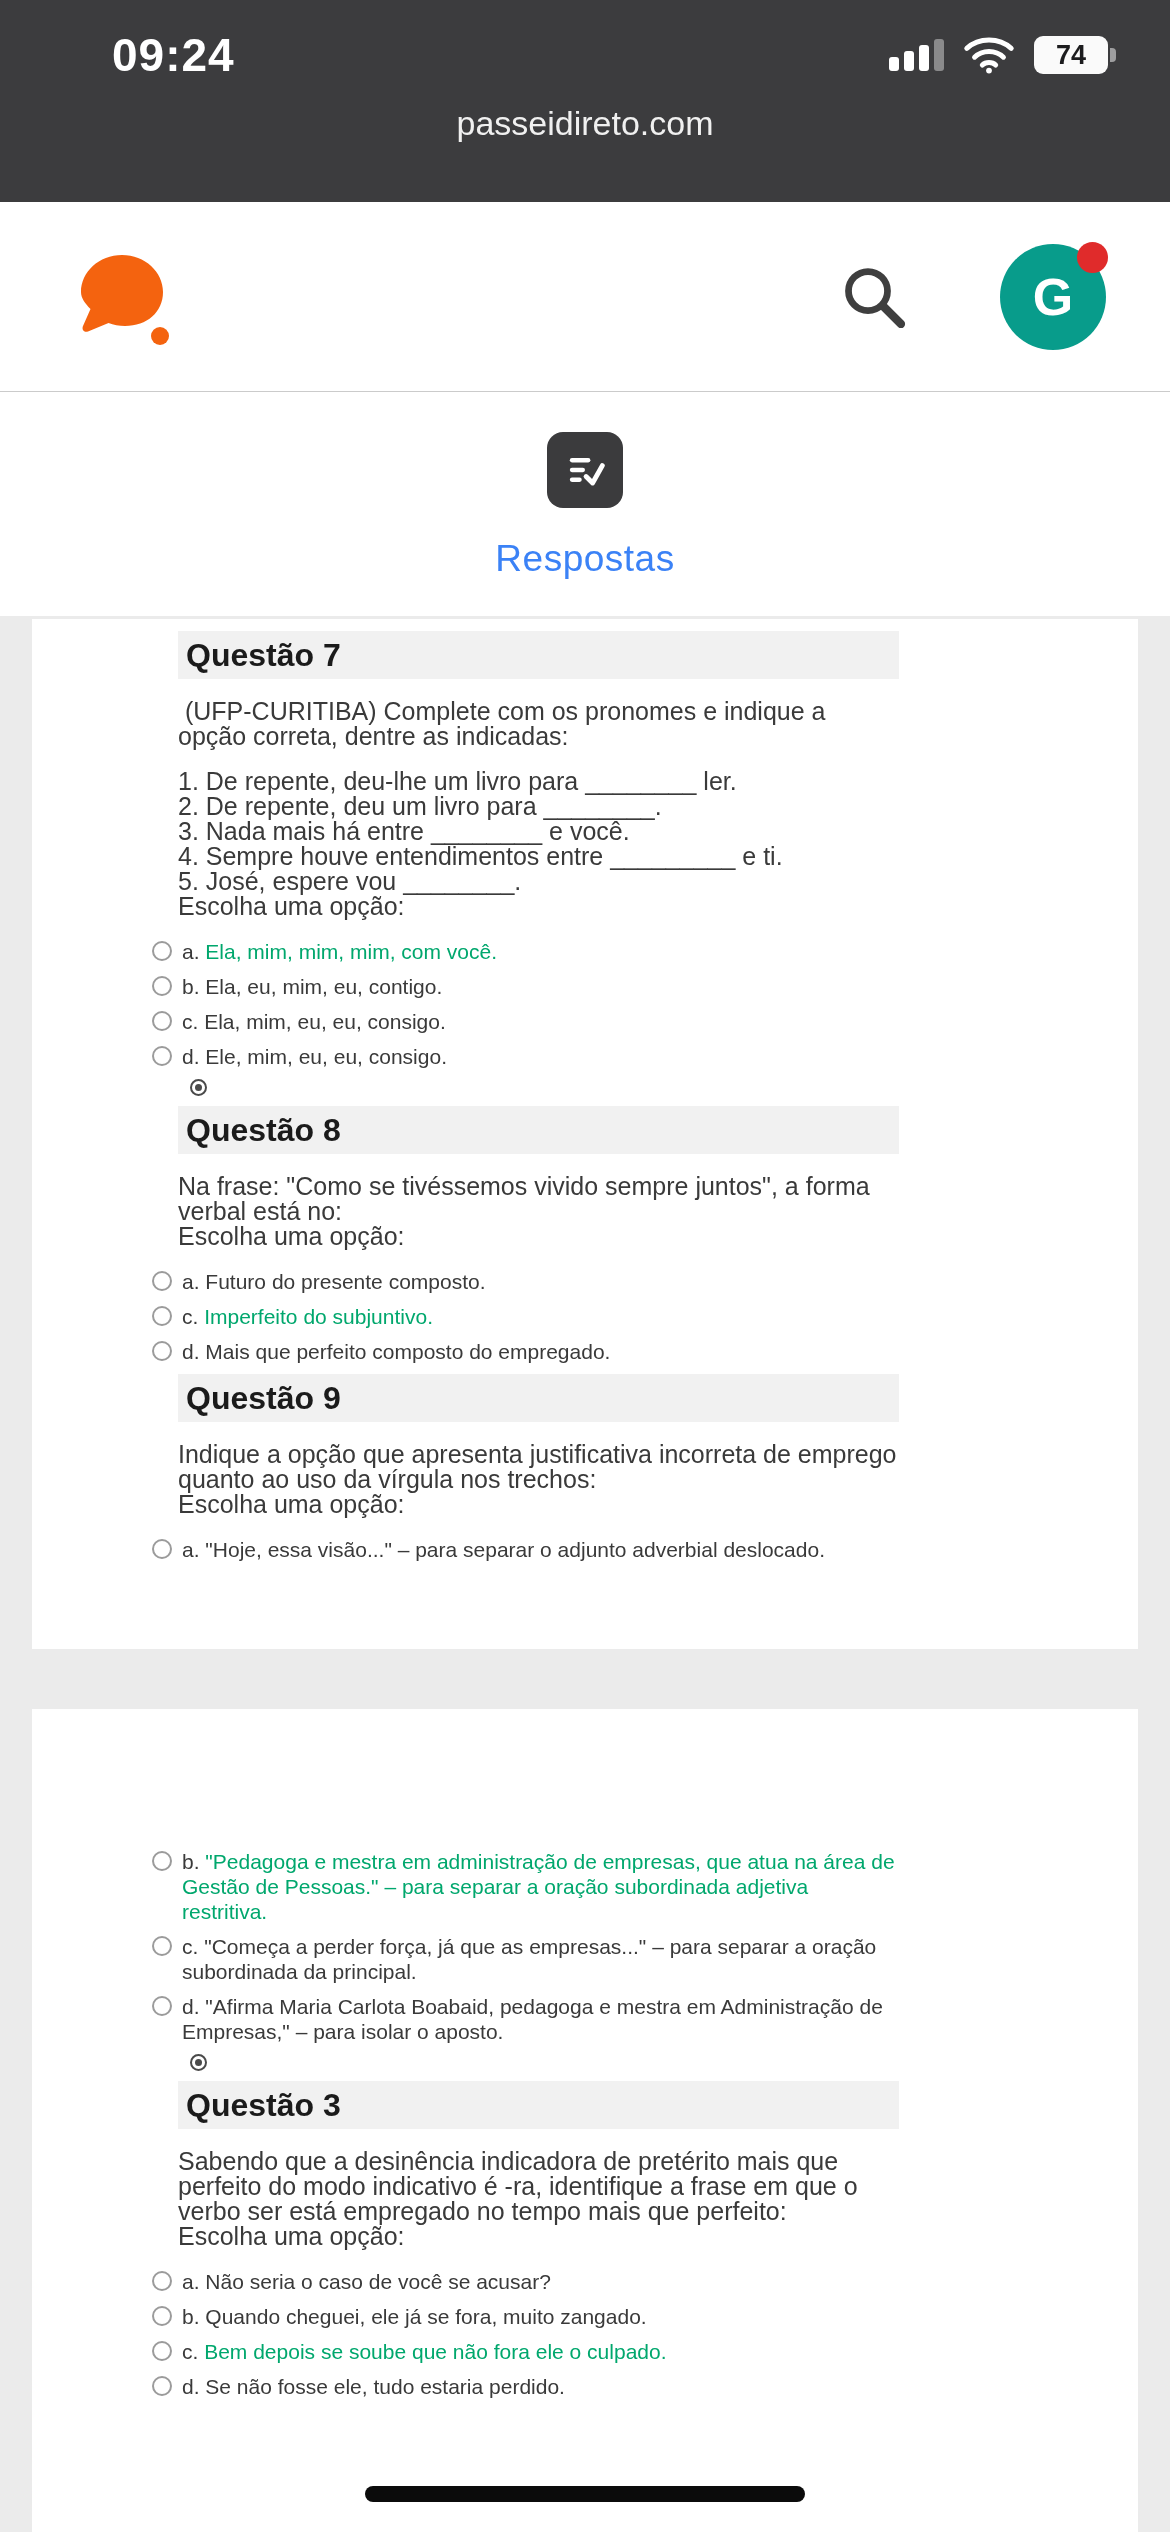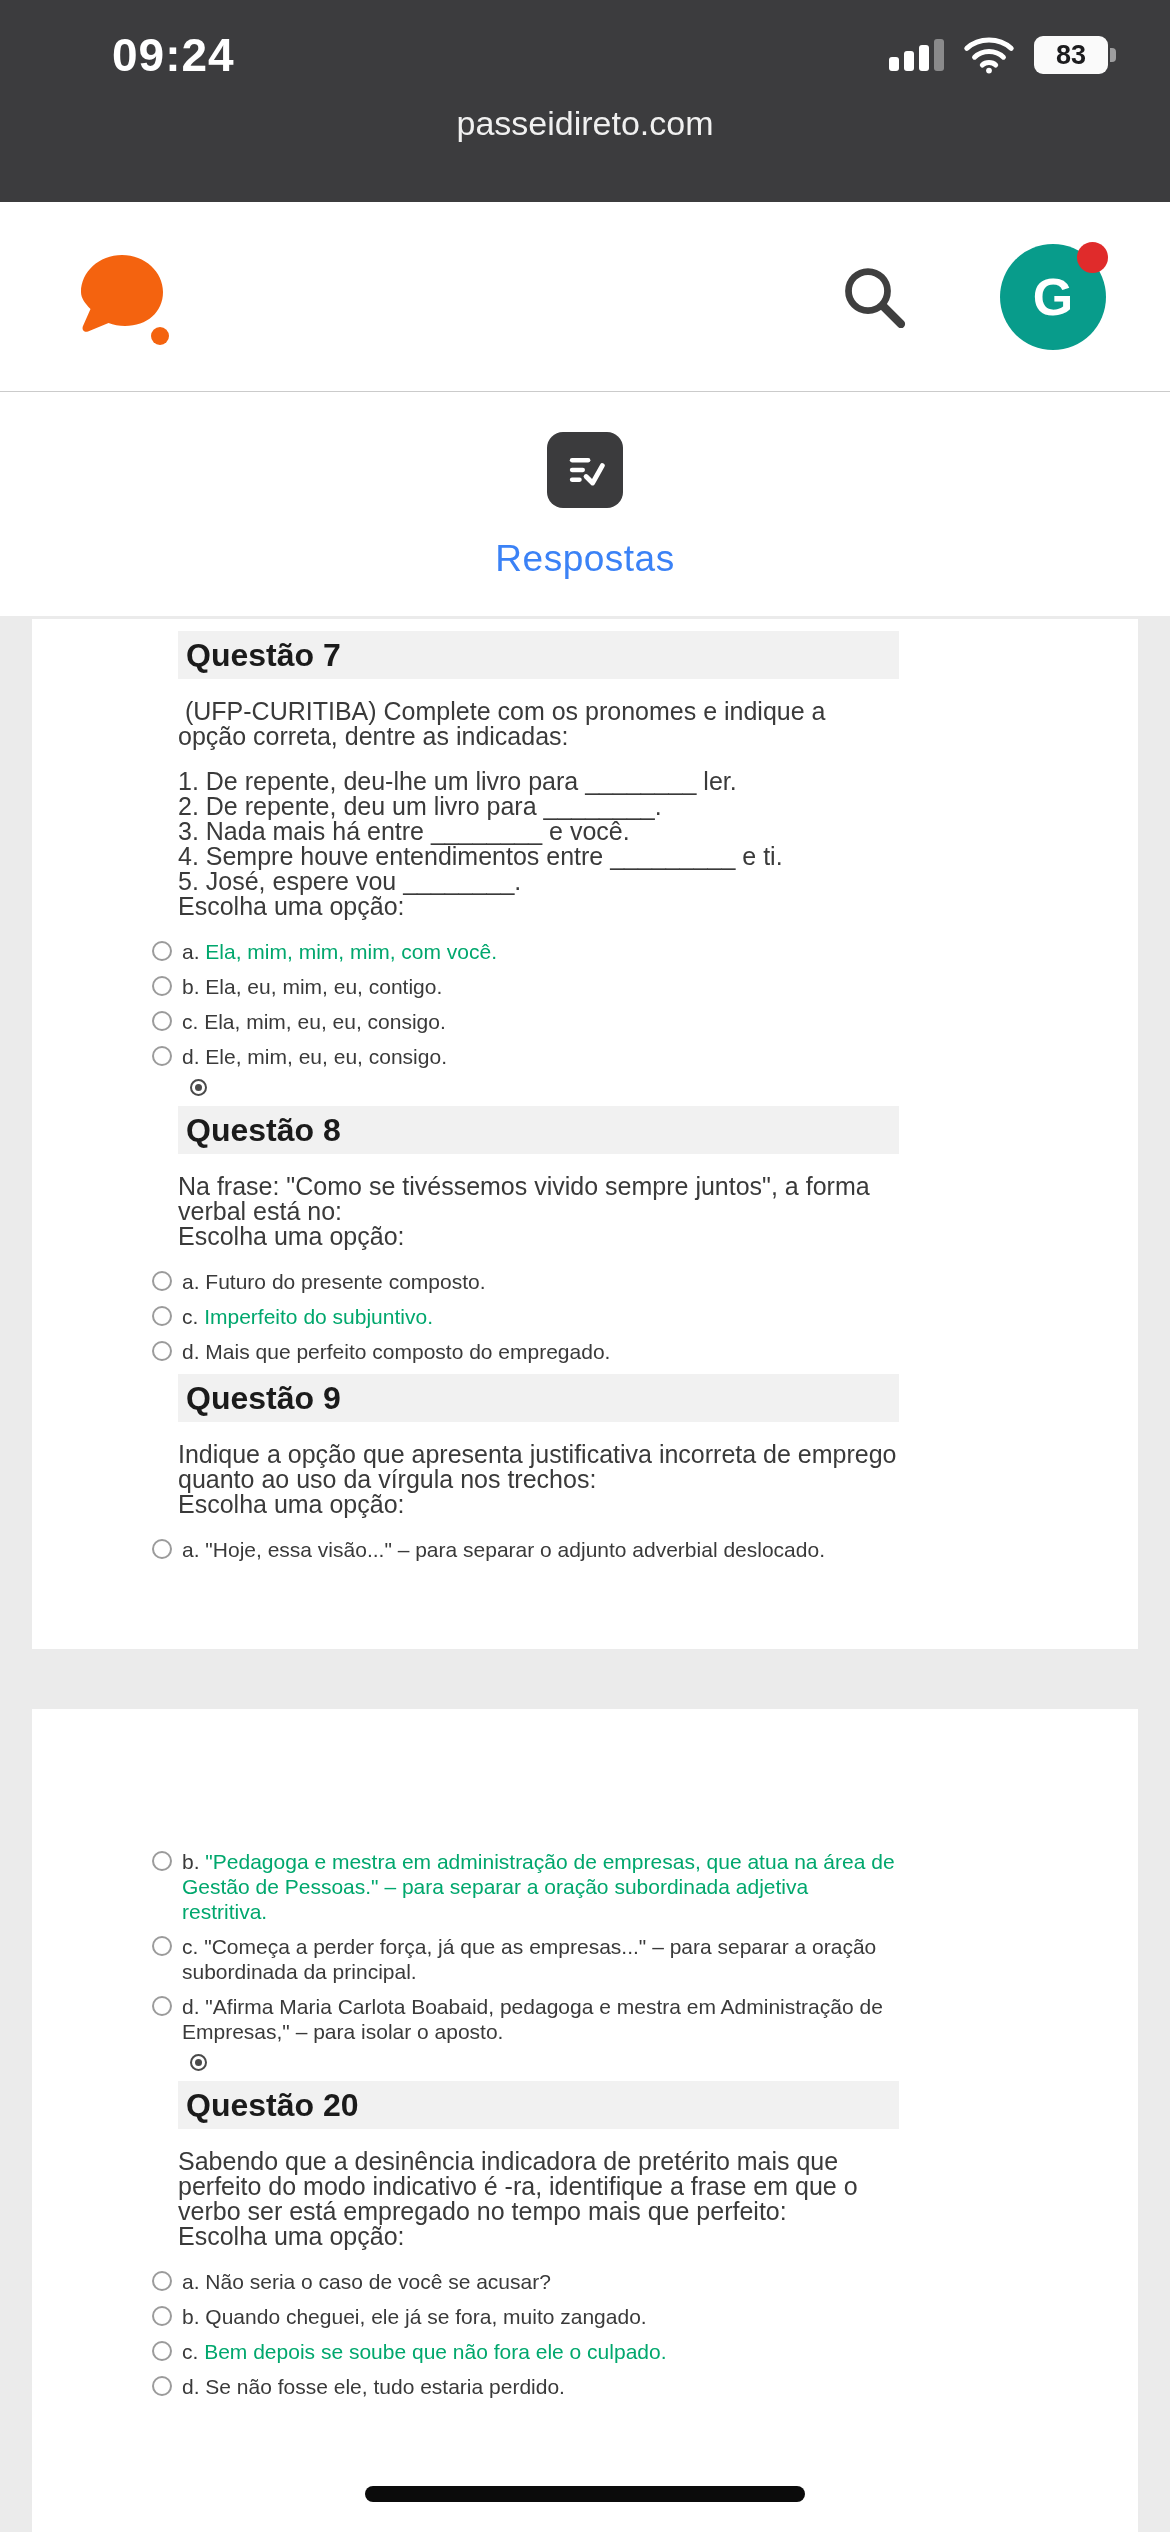--- a/index.html
+++ b/index.html
@@ -79,21 +79,21 @@
         </span>
       <span class="wifi">
         <svg viewBox="0 0 48 36" fill="none" stroke="#ffffff" stroke-width="4.5" stroke-linecap="round">
           <path d="M4 12 C15 2 33 2 44 12"></path>
           <path d="M11 20 C18 13 30 13 37 20"></path>
           <path d="M18 27 C21 24 27 24 30 27"></path>
           <circle cx="24" cy="32" r="2.6" fill="#fff" stroke="none"></circle>
         </svg>
       </span>
       <span class="battery">
-        <span>83</span>
+        <span>74</span>
       </span>
     </span>
   </div>
   <div class="url-row">passeidireto.com</div>
 </div>
 
 <header class="site-header">
   <button class="logo">
     <svg viewBox="0 0 100 100">
       <path fill="#f4630f" d="M50 8 C73 8 91 25 91 45 C91 65 75 79 53 79 C47 79 41.5 78 36.5 76 L16 84.5 C12 86 9.5 82.5 11 79 L18.5 62 C13 56.5 9 51 9 45 C9 25 27 8 50 8 Z"></path>
@@ -184,21 +184,21 @@
           <span class="radio"></span>
           <span class="opt-text"><span class="opt-letter">b.</span><span class="opt-body correct"> "Pedagoga e mestra em administração de empresas, que atua na área de Gestão de Pessoas." – para separar a oração subordinada adjetiva restritiva.</span></span>
         </div><div class="option">
           <span class="radio"></span>
           <span class="opt-text"><span class="opt-letter">c.</span><span class="opt-body"> "Começa a perder força, já que as empresas..." – para separar a oração subordinada da principal.</span></span>
         </div><div class="option">
           <span class="radio"></span>
           <span class="opt-text"><span class="opt-letter">d.</span><span class="opt-body"> "Afirma Maria Carlota Boabaid, pedagoga e mestra em Administração de Empresas," – para isolar o aposto.</span></span>
         </div><span class="marker"></span></div>
       <div class="block">
-        <div class="q-header">Questão 20</div>
+        <div class="q-header">Questão 3</div>
         <div class="group">
           <div class="text-line">Sabendo que a desinência indicadora de pretérito mais que perfeito do modo indicativo é -ra, identifique a frase em que o verbo ser está empregado no tempo mais que perfeito:</div>
           <div class="text-line">Escolha uma opção:</div>
         </div>
         <div class="option">
           <span class="radio"></span>
           <span class="opt-text"><span class="opt-letter">a.</span><span class="opt-body"> Não seria o caso de você se acusar?</span></span>
         </div>
         <div class="option">
           <span class="radio"></span>

